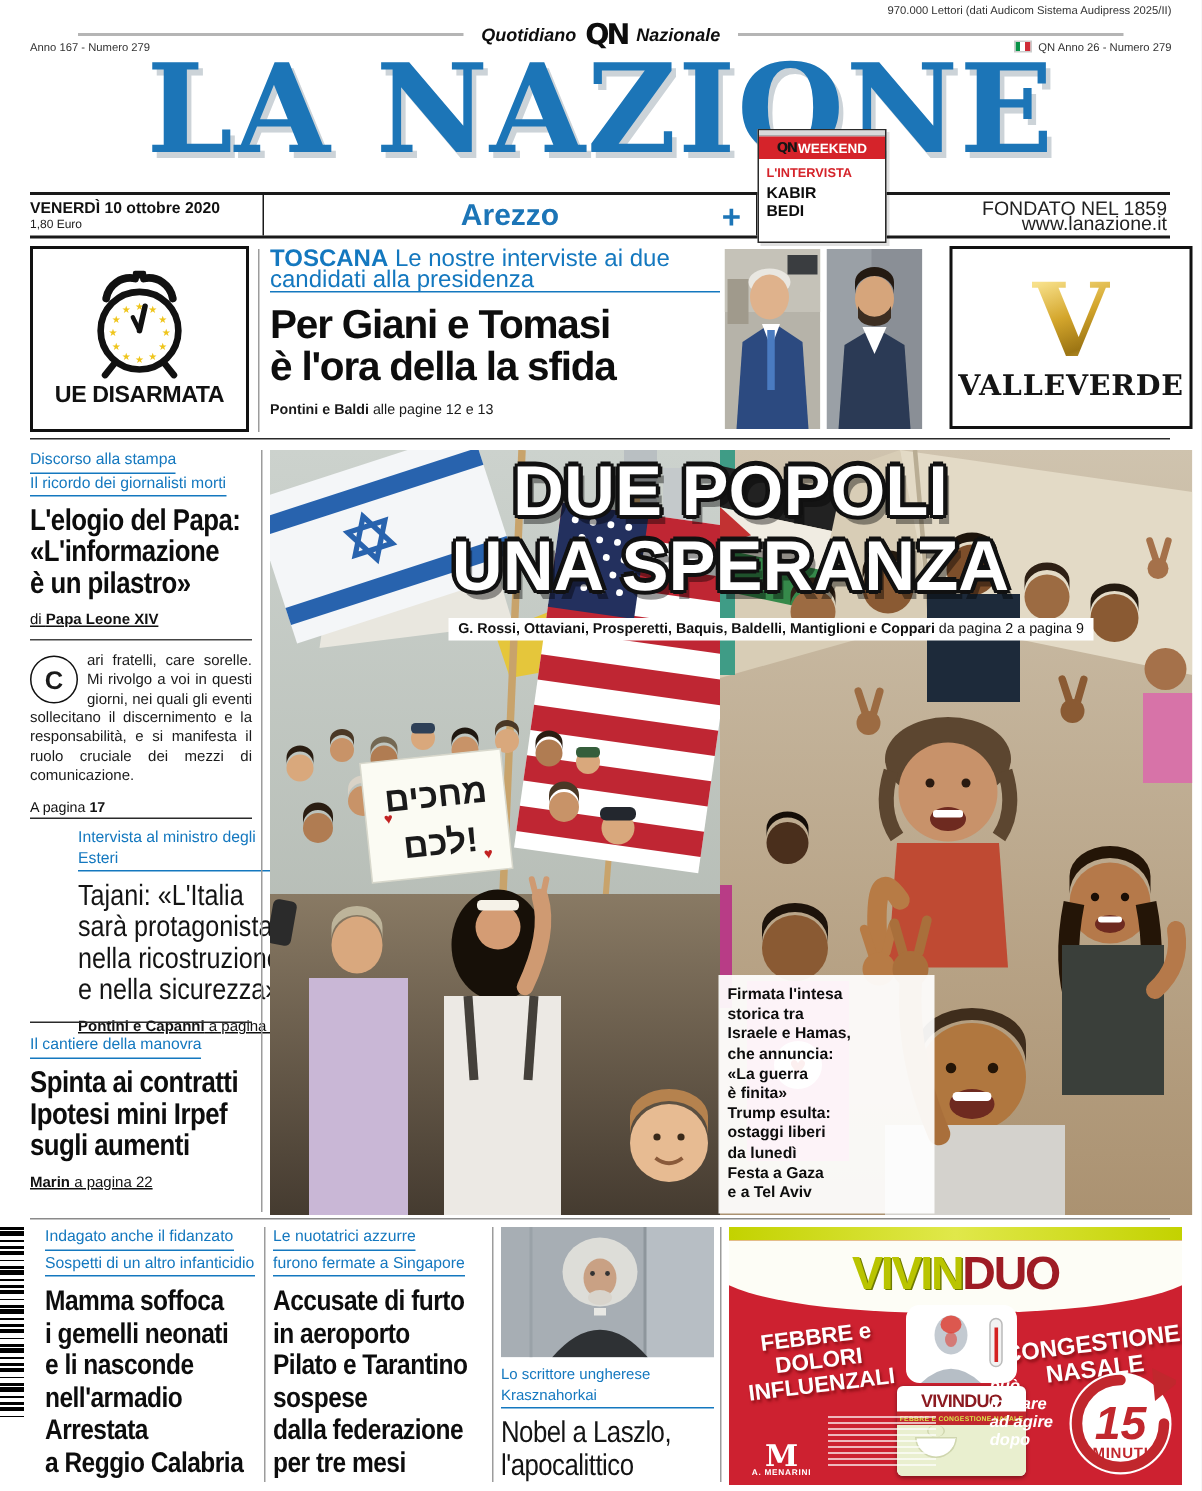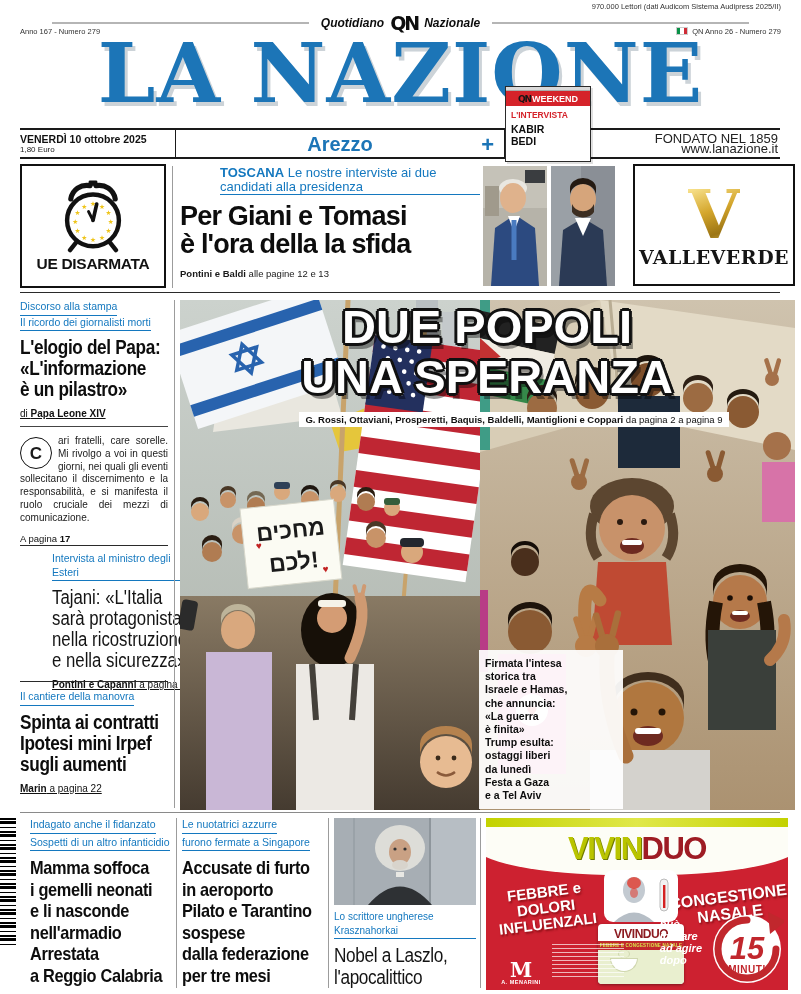--- a/index.html
+++ b/index.html
@@ -53,21 +53,21 @@
   
   .uebox { left:20px; top:164px; width:146px; height:124px; border:2px solid #111; display:flex; flex-direction:column; align-items:center; justify-content:center; }
   .uelabel { font-size:15.5px; font-weight:700; letter-spacing:-0.3px; margin-top:2px; }
 
   
   .kline { color:#1478bf; font-size:10.5px; line-height:13.5px; border-bottom:1.2px solid #1478bf; width:fit-content; padding-bottom:1px; }
   .kline .tag { font-weight:700; }
 
   
   .tstory { left:180px; top:166px; width:300px; }
-  .tstory .kline { font-size:13px;margin-left:40px; }
+  .tstory .kline { font-size:16px; }
   .tshl { font-size:27px; line-height:28px; font-weight:700; letter-spacing:-0.8px; margin-top:7px; color:#0d0d0d; }
   .byline { font-size:9.5px; color:#1a1a1a; margin-top:10px; }
 
   .photo { overflow:hidden; }
   .valleverde { left:633px; top:164px; width:162px; height:122px; border:2px solid #111; display:flex; flex-direction:column; align-items:center; justify-content:center; }
   .vv-letter { font-family:"DejaVu Serif",serif; font-weight:700; font-size:68px; line-height:64px;
                background:linear-gradient(160deg,#f7e08a 10%,#d4a62c 45%,#9c7514 75%,#e8c968 100%);
                -webkit-background-clip:text; background-clip:text; color:transparent; }
   .vv-name { font-family:"DejaVu Serif",serif; font-weight:700; font-size:19px; letter-spacing:0.5px; color:#151515; }
 
@@ -157,21 +157,21 @@
     </div>
     <div class="wkbody">
       <div class="wkkick">L'INTERVISTA</div>
       <div class="wkname pre">KABIR
 BEDI</div>
     </div>
   </div>
 
   <div class="abs dateline">
     <div class="dl-date">
-      <div class="d1">VENERDÌ 10 ottobre 2025</div>
+      <div class="d1">VENERDÌ 10 ottobre 2020</div>
       <div class="d2">1,80 Euro</div>
     </div>
     <div class="dl-ed">
       <span class="city">Arezzo</span>
       <span class="plus">+</span>
     </div>
     <div class="dl-gap"></div>
     <div class="dl-found">
       <div>FONDATO NEL 1859</div>
       <div>www.lanazione.it</div>

